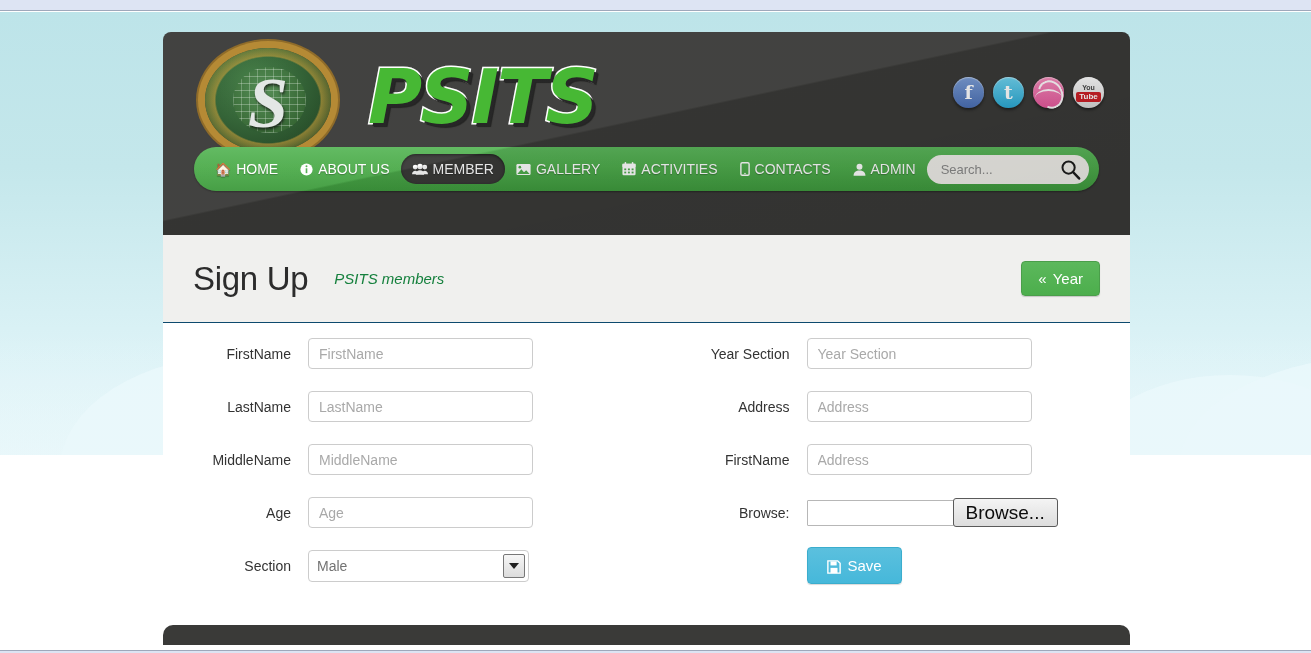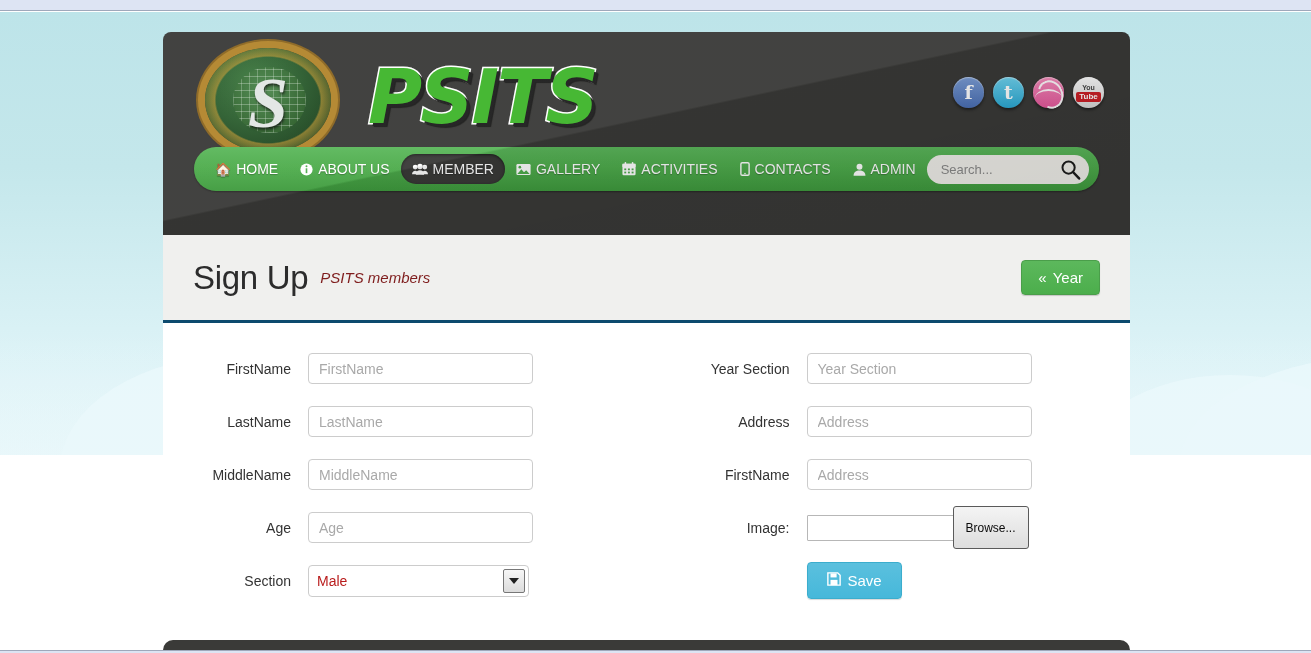--- a/index.html
+++ b/index.html
@@ -188,54 +188,54 @@
     position:absolute; right:8px; top:4px;
     width:21px; height:21px;
     background:none; border:none; cursor:pointer; padding:0;
   }
 
   
   .titlebar {
     position: relative;
     background: #f0f0ee;
     height: 88px;
-    border-bottom: 3px solid #0c4a6e;
+    border-bottom: 1px solid #0c4a6e;
     display:flex; align-items:center;
     padding: 0 30px 0 30px;
   }
   .page-title {
     font-size: 33px;
     color: #2c2c2c;
     font-weight: normal;
     letter-spacing: -.3px;
   }
   .page-subtitle {
-    margin-left: 12px;
+    margin-left: 26px;
     font-size: 15px;
     font-style: italic;
-    color: #7f1d1d;
+    color: #15803d;
   }
   .back-btn {
     margin-left: auto;
     background: linear-gradient(to bottom, #5cb85c, #4cae4c);
     border: 1px solid #4a9e4a;
     color: #fff;
     font-size: 15px;
     padding: 8px 16px;
     border-radius: 4px;
     cursor: pointer;
     display: flex; align-items: center; gap: 6px;
     font-family: "Liberation Sans", sans-serif;
     box-shadow: 0 1px 1px rgba(0,0,0,.18);
   }
 
   
   .content {
     background: #ffffff;
-    padding: 30px 0 22px 0;
+    padding: 15px 0 22px 0;
     min-height: 300px;
   }
   .form-grid {
     display: flex;
   }
   .col { width: 50%; }
   .form-row {
     display: flex;
     align-items: center;
     margin-bottom: 22px;
@@ -266,21 +266,21 @@
     background:#fff;
     outline:none;
   }
   .form-input::placeholder { color: #a9a9a9; }
   .form-select {
     width: 221px; height: 32px;
     border: 1px solid #ccc;
     border-radius: 4px;
     padding: 0 8px;
     font-size: 14px;
-    color: #b91c1c;
+    color: #737373;
     background: #fff;
     font-family: "Liberation Sans", sans-serif;
     appearance: none; -webkit-appearance: none;
     position: relative;
     outline:none;
   }
   .select-wrap { position: relative; width: 221px; }
   .select-arrow {
     position: absolute; right: 4px; top: 4px;
     width: 22px; height: 24px;
@@ -298,40 +298,40 @@
     display: block;
   }
   .file-row { display: flex; align-items: center; }
   .file-text {
     width: 147px; height: 26px;
     border: 1px solid #b7b7b7;
     background: #fff;
     border-radius: 1px;
   }
   .browse-btn {
-    height: 43px;
+    height: 29px;
     margin-left: -1px;
     background: linear-gradient(to bottom, #f4f4f4, #dddddd);
     border: 1px solid #5a5a5a;
     border-radius: 3px;
     padding: 0 12px;
-    font-size: 12px;
+    font-size: 19px;
     color: #0b0b0b;
     cursor: pointer;
     font-family: "Liberation Sans", sans-serif;
   }
   .save-btn {
     background: linear-gradient(to bottom, #5bc0de, #46b8da);
     border: 1px solid #3badcd;
     color: #fff;
     font-size: 15px;
     padding: 9px 19px;
     border-radius: 4px;
     cursor: pointer;
-    display: inline-flex; align-items: flex-start; gap: 7px;
+    display: inline-flex; align-items: flex-end; gap: 7px;
     font-family: "Liberation Sans", sans-serif;
     box-shadow: 0 1px 1px rgba(0,0,0,.15);
   }
 
   
   .footer-strip {
     height: 20px;
     background: #3a3a38;
     border-top-left-radius: 10px;
     border-top-right-radius: 10px;
@@ -542,21 +542,21 @@
             <label class="form-label">Address</label>
             <input class="form-input" type="text" placeholder="Address" style="">
           </div>
 
           <div class="form-row">
             <label class="form-label">FirstName</label>
             <input class="form-input" type="text" placeholder="Address" style="">
           </div>
 
           <div class="form-row">
-            <label class="form-label">Image:</label>
+            <label class="form-label">Browse:</label>
             <div class="file-row">
               <div class="file-text"></div>
               <button class="browse-btn">Browse...</button>
             </div>
           </div>
 
           <div class="form-row">
             <label class="form-label"></label>
             <button class="save-btn">
               <span>

